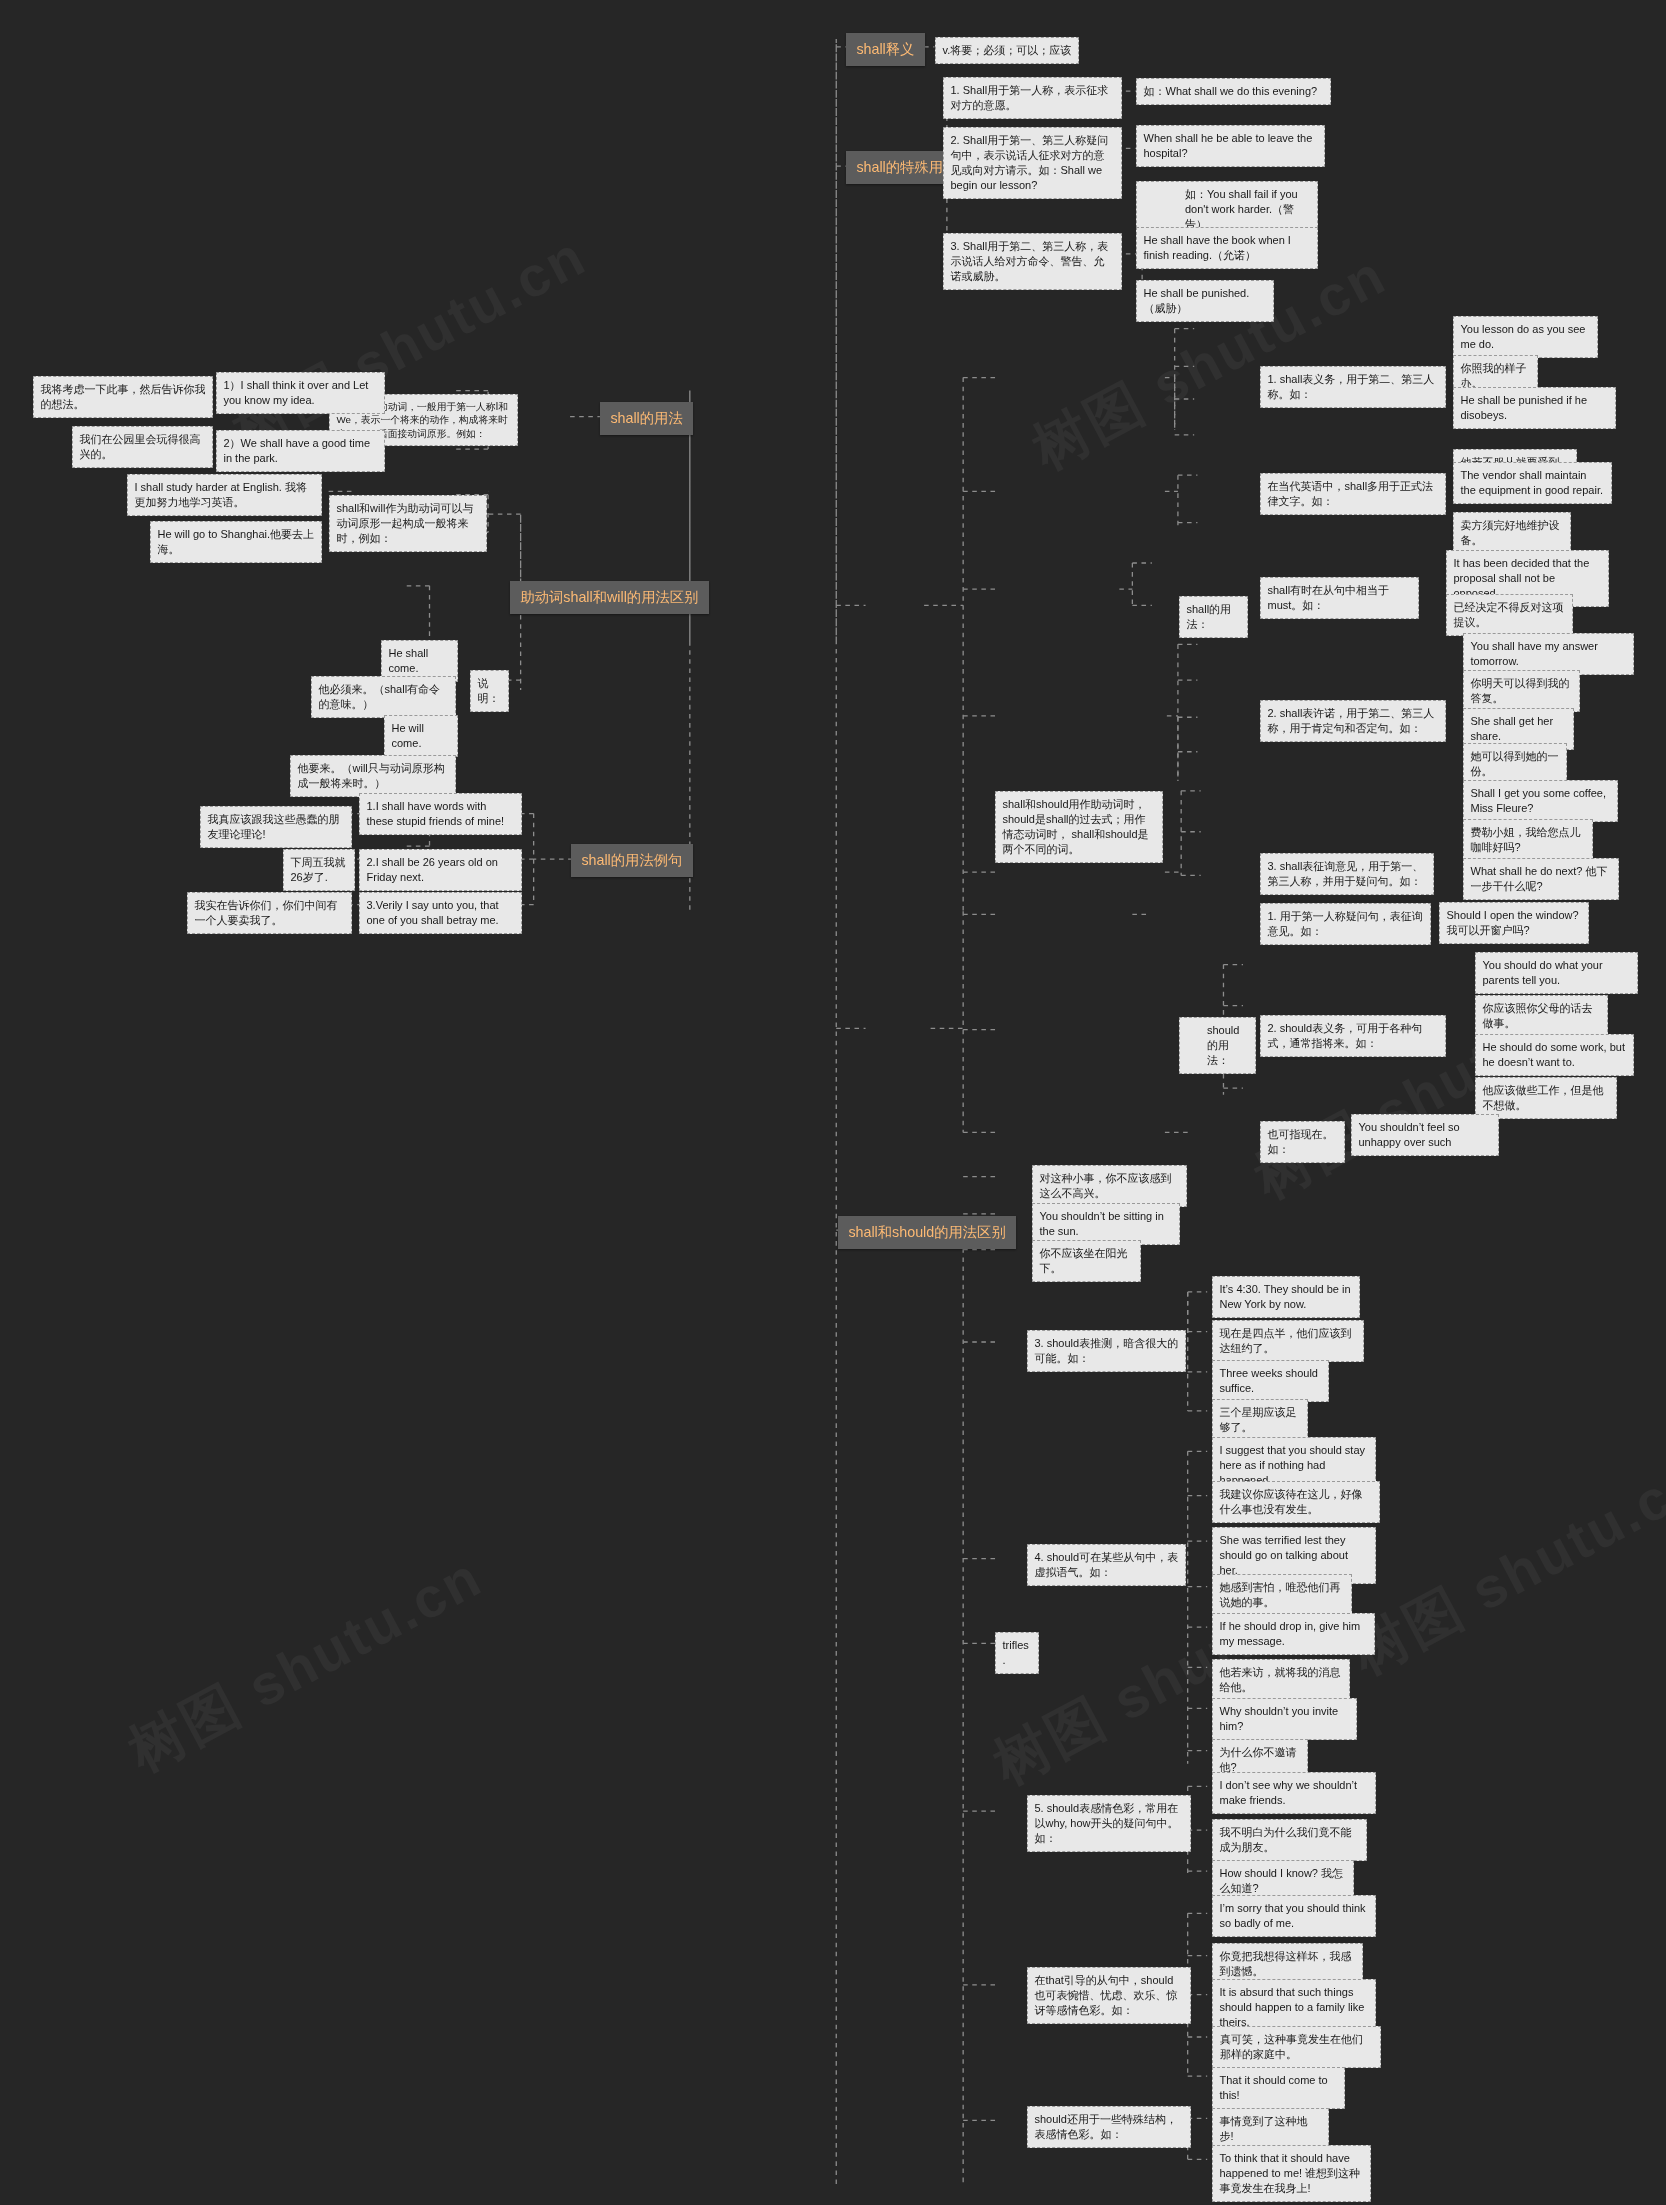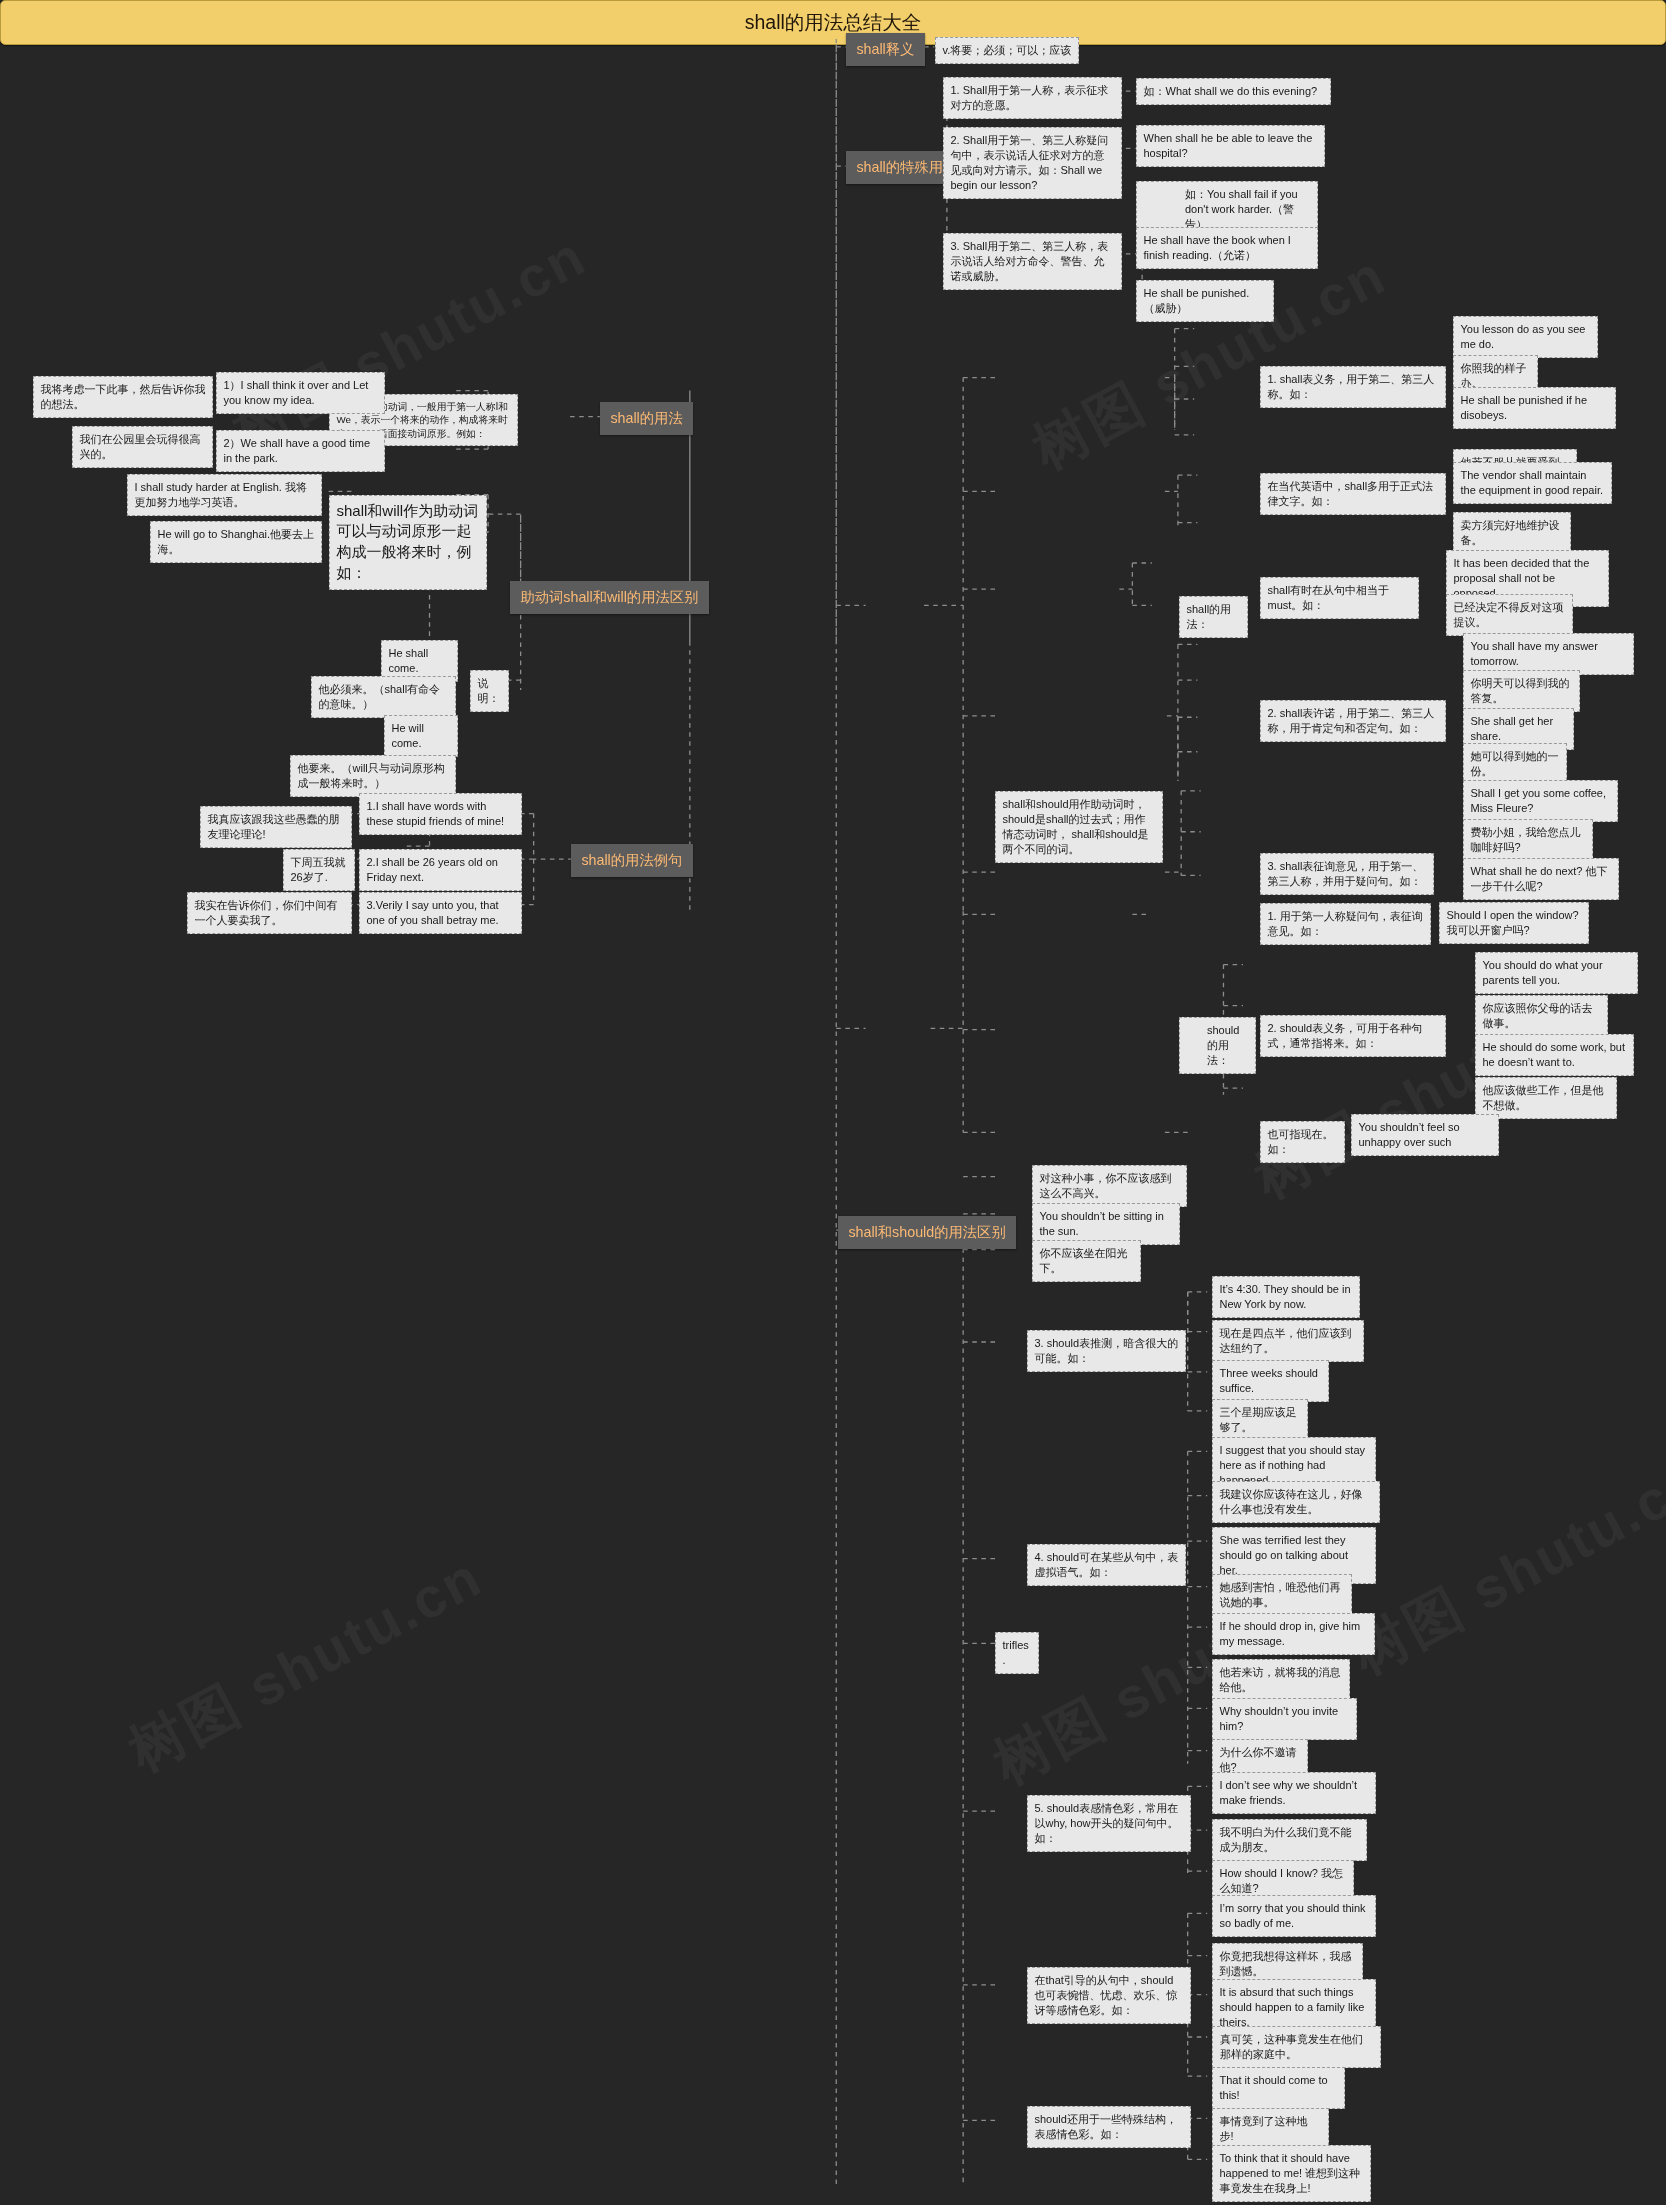--- a/index.html
+++ b/index.html
@@ -227,35 +227,34 @@
       <path d="M1825 3190 L1855 3190"></path>
       <path d="M1800 3050 L1825 3050"></path>
 
       <path d="M1825 3255 L1825 3320"></path>
       <path d="M1825 3255 L1855 3255"></path>
       <path d="M1825 3318 L1855 3318"></path>
       <path d="M1800 3258 L1825 3258"></path>
     </g>
   </svg>
 
-  <div class="root" style="left:685px;top:620px;">shall的用法总结大全</div>
 
   <div class="node cat" style="left:600px;top:402px;">shall的用法</div>
 
   <div class="node" style="left:329px;top:394px;width:189px;font-size:9.8px;">Shall作为助动词，一般用于第一人称Ⅰ和We，表示一个将来的动作，构成将来时态。Shall后面接动词原形。例如：</div>
 
   <div class="node" style="left:216px;top:372px;width:169px;">1）I shall think it over and Let you know my idea.</div>
   <div class="node" style="left:33px;top:376px;width:180px;">我将考虑一下此事，然后告诉你我的想法。</div>
 
   <div class="node" style="left:216px;top:430px;width:169px;">2）We shall have a good time in the park.</div>
   <div class="node" style="left:72px;top:426px;width:141px;">我们在公园里会玩得很高兴的。</div>
 
   <div class="node cat" style="left:510px;top:581px;">助动词shall和will的用法区别</div>
 
-  <div class="node" style="left:329px;top:495px;width:158px;font-size:15px;">shall和will作为助动词可以与动词原形一起构成一般将来时，例如：</div>
+  <div class="node" style="left:329px;top:495px;width:158px;font-size:11px;">shall和will作为助动词可以与动词原形一起构成一般将来时，例如：</div>
 
   <div class="node" style="left:127px;top:474px;width:195px;">I shall study harder at English. 我将更加努力地学习英语。</div>
   <div class="node" style="left:150px;top:521px;width:172px;">He will go to Shanghai.他要去上海。</div>
 
   <div class="node" style="left:470px;top:670px;width:39px;">说明：</div>
 
 
   <div class="node" style="left:381px;top:640px;width:77px;">He shall come.</div>
   <div class="node" style="left:311px;top:676px;width:145px;">他必须来。（shall有命令的意味。）</div>
   <div class="node" style="left:384px;top:715px;width:74px;">He will come.</div>

